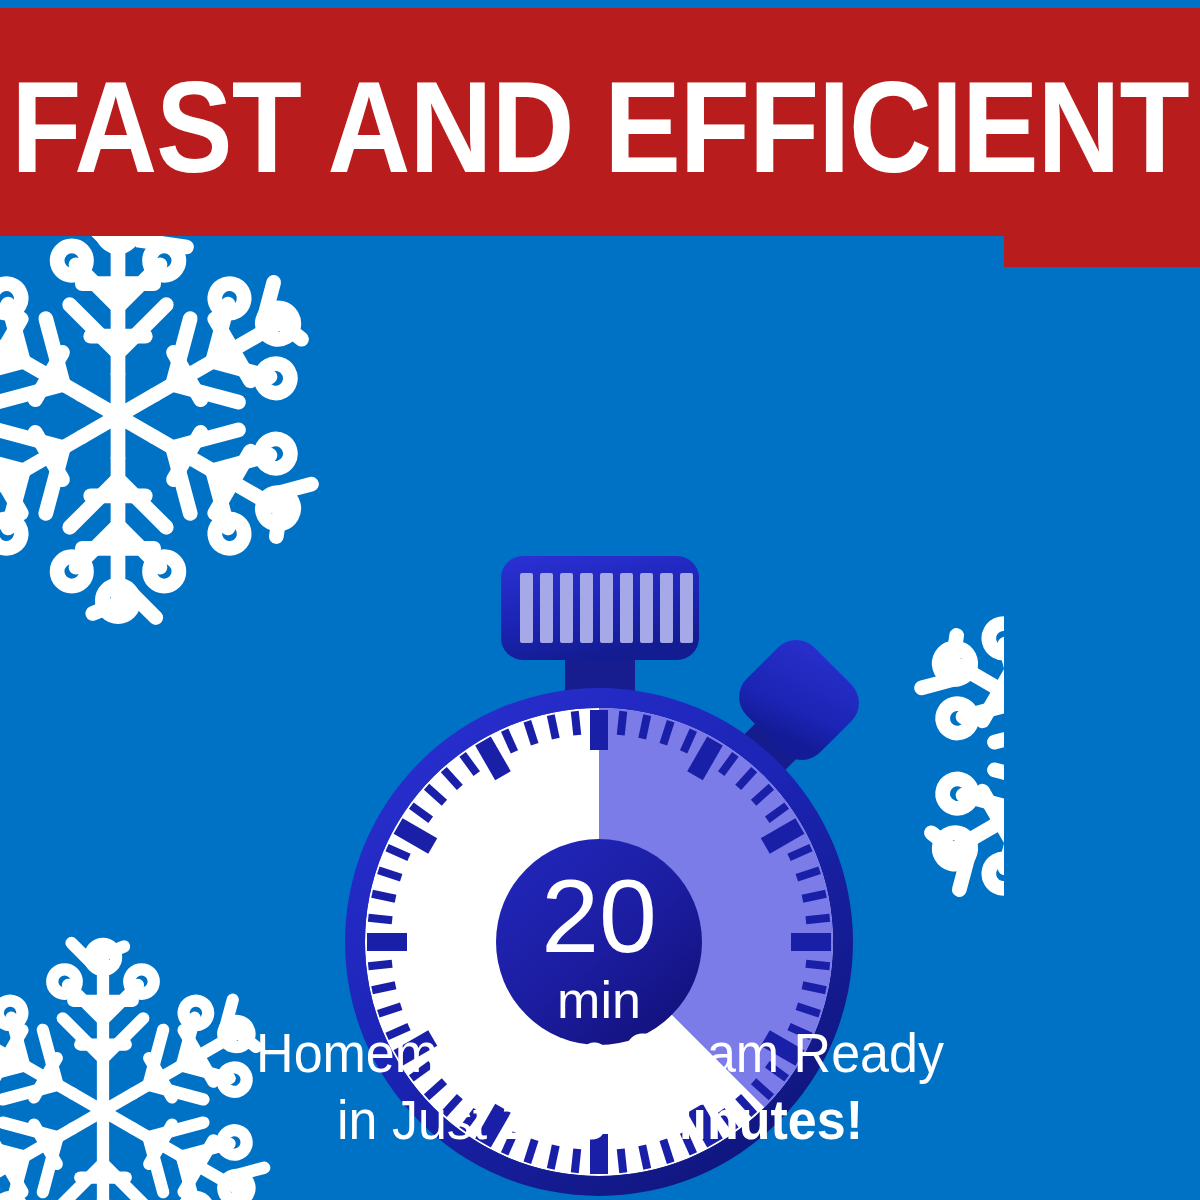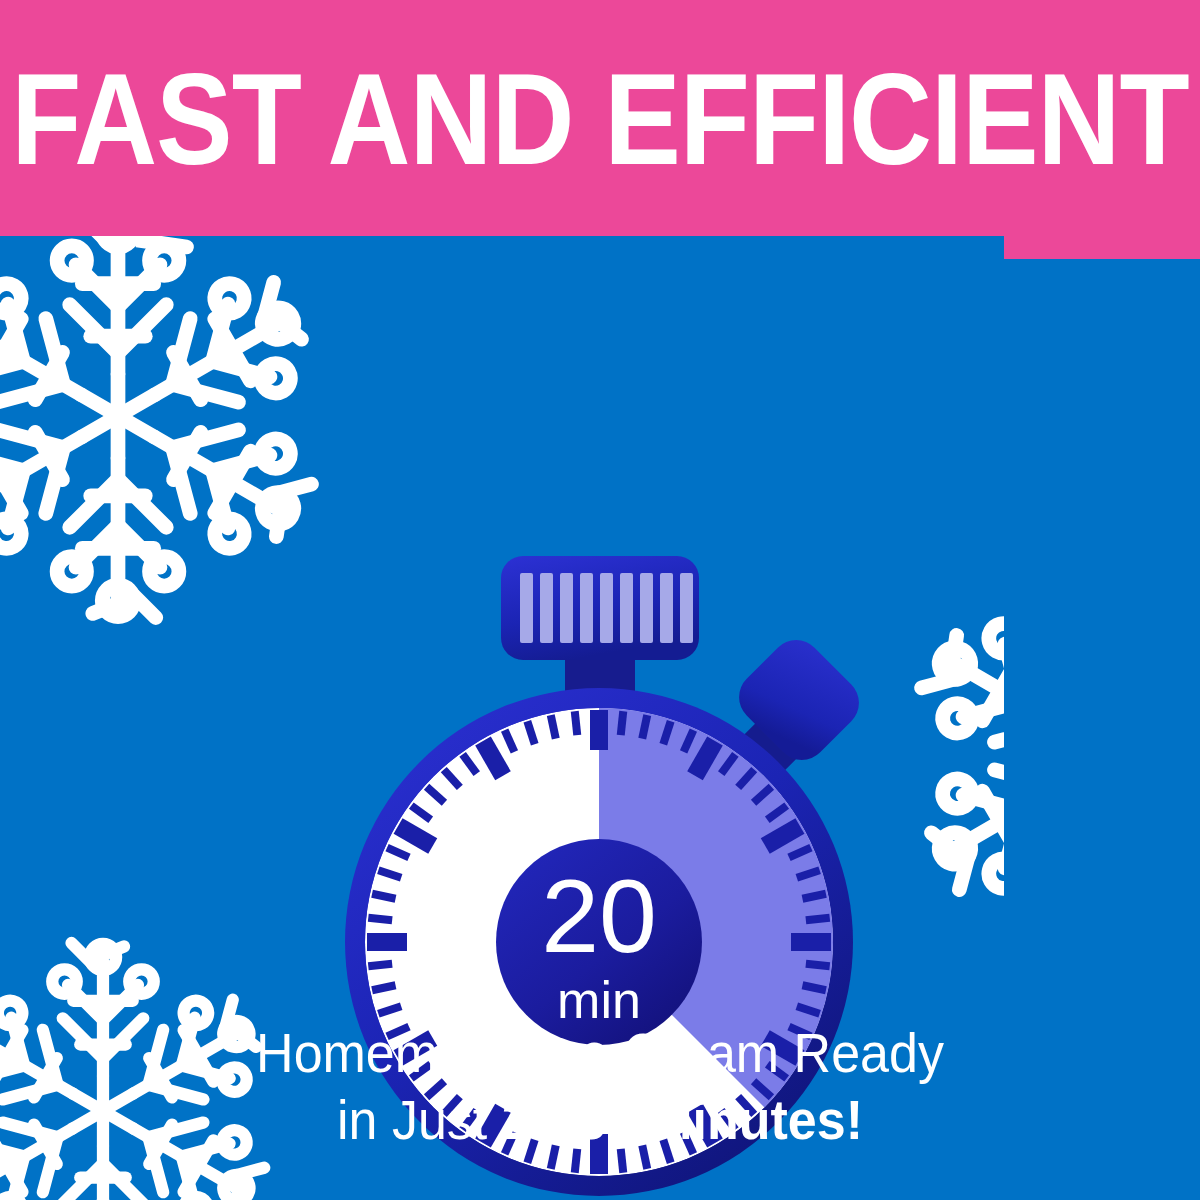--- a/index.html
+++ b/index.html
@@ -14,24 +14,24 @@
     position: relative;
     width: 1200px;
     height: 1200px;
     overflow: hidden;
     background: #0072C6;
   }
   
   .banner {
     position: absolute;
     left: 0;
-    top: 0;
+    top: 8px;
     width: 1200px;
     height: 259px;
-    background: #ec4899;
+    background: #b91c1c;
     overflow: hidden;
   }
   .banner-title {
     position: absolute;
     left: 0;
     top: 0;
     width: 1200px;
     height: 233px;
     display: flex;
     align-items: center;

